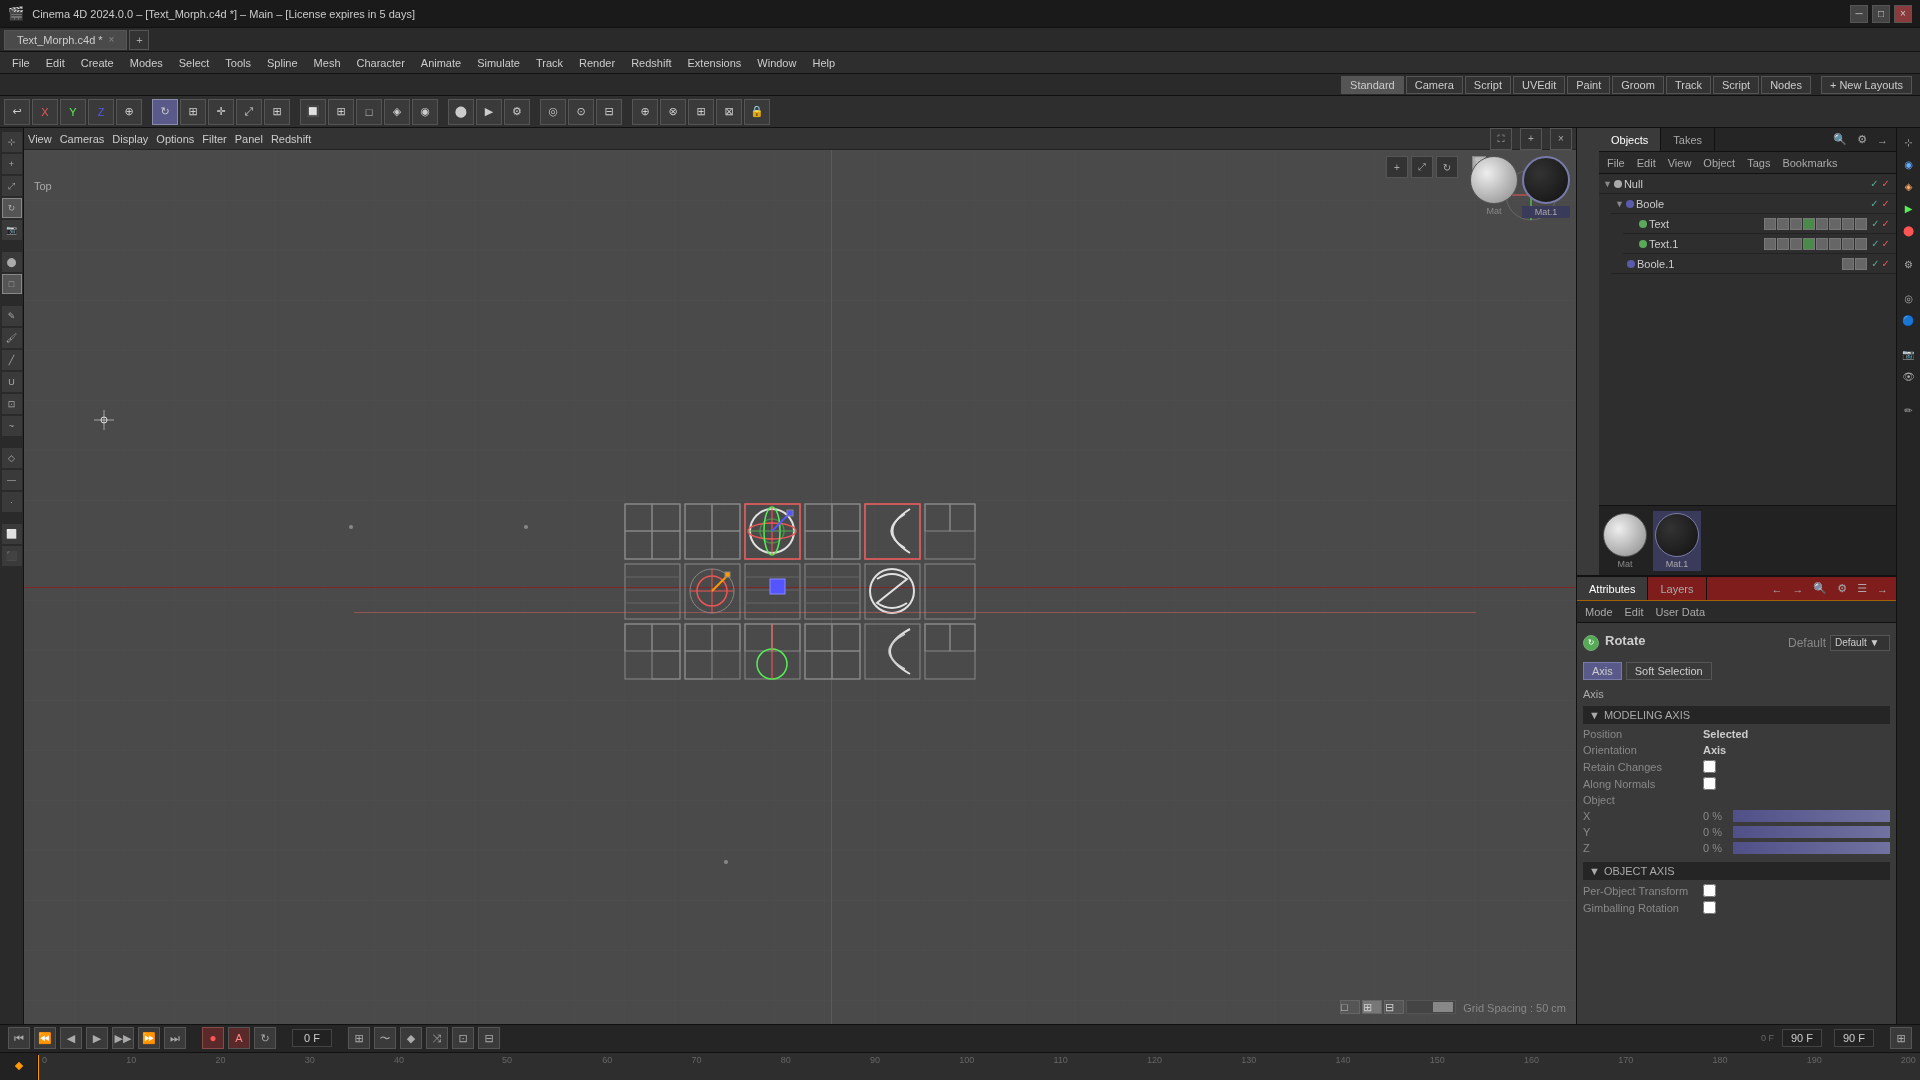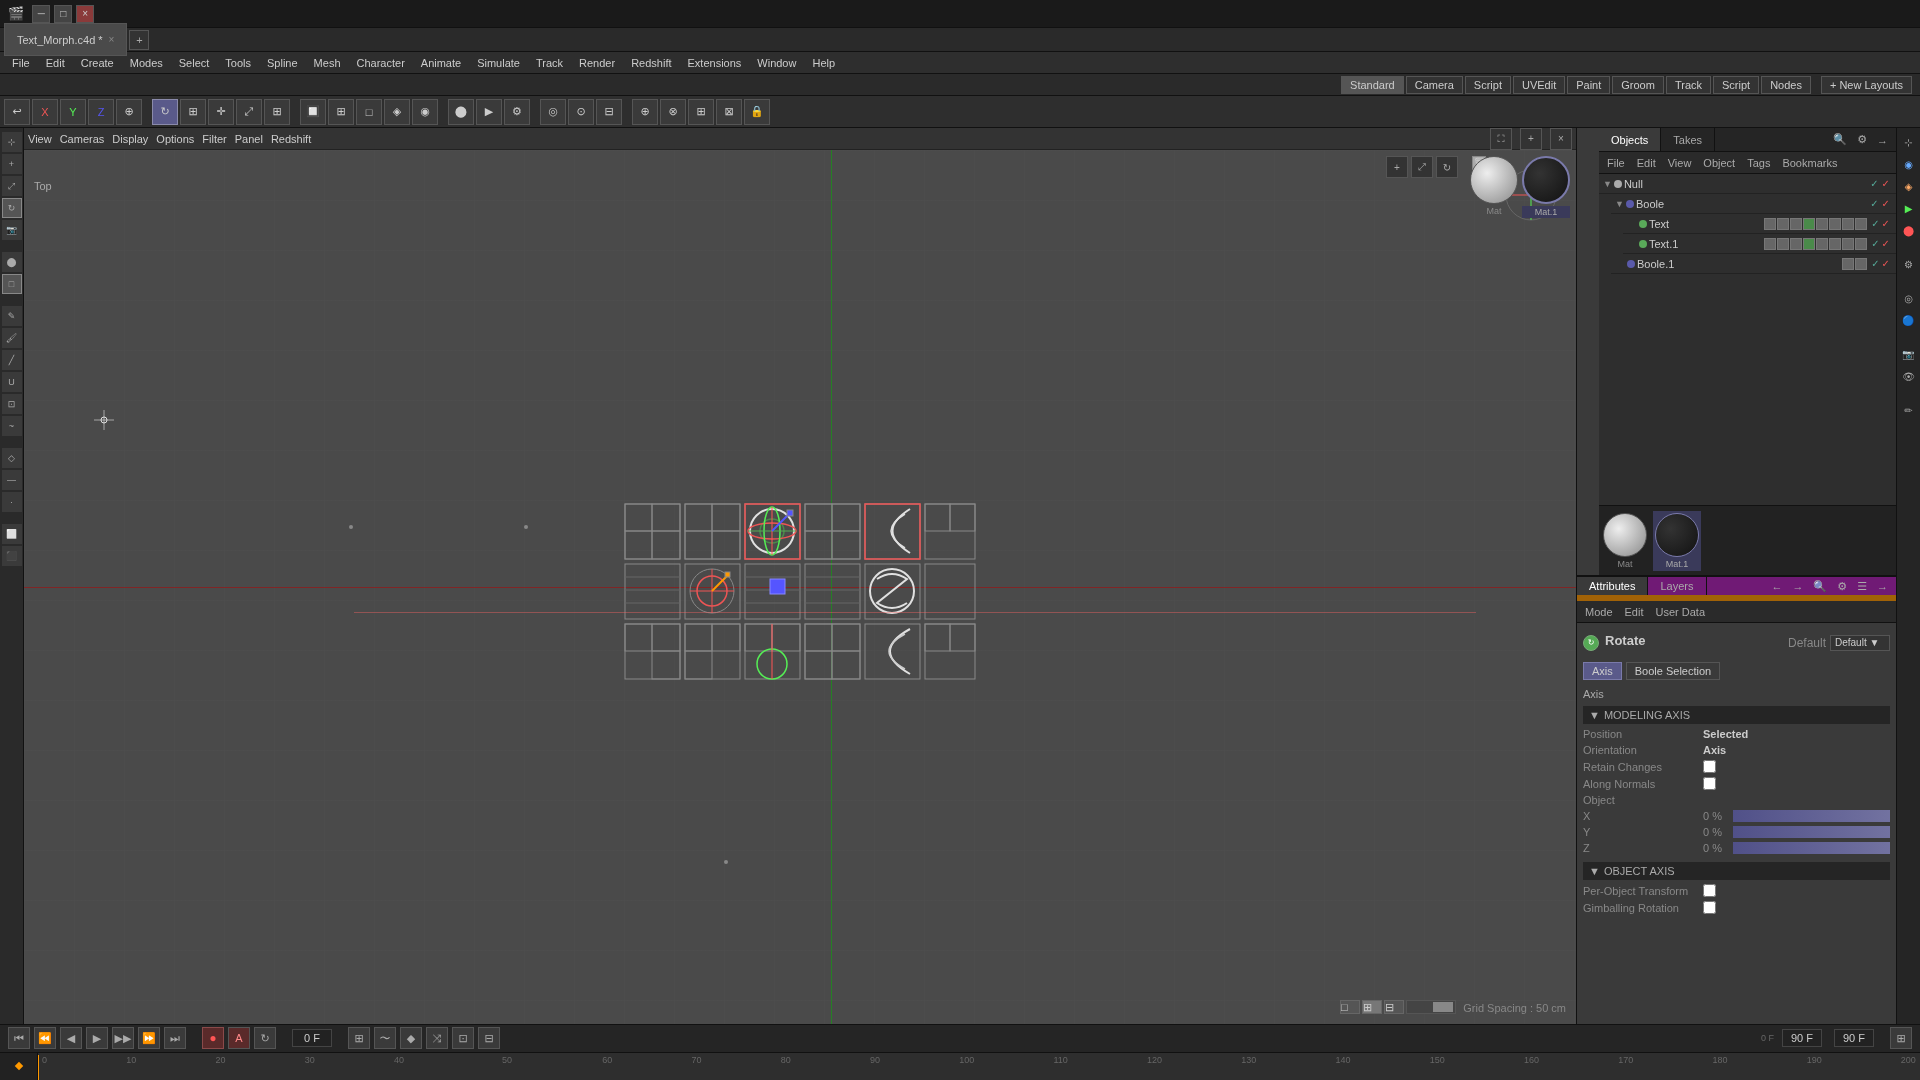--- a/index.html
+++ b/index.html
@@ -36,21 +36,21 @@
       border-bottom: 1px solid #111;
       padding: 0 4px;
     }
     .tab {
       padding: 2px 12px;
       background: #3a3a3a;
       border: 1px solid #555;
       color: #ccc;
       font-size: 11px;
       cursor: pointer;
-      height: 33px;
+      height: 20px;
       display: flex; align-items: center;
       margin-right: 2px;
     }
     .tab.active { background: #4a4a4a; }
     .tab-add { width: 20px; height: 20px; background: #333; border: 1px solid #555; color: #aaa; display: flex; align-items: center; justify-content: center; cursor: pointer; }
 
     
     #menubar {
       height: 22px;
       background: #2e2e2e;
@@ -252,24 +252,24 @@
       gap: 6px;
       border-top: 1px solid #111;
     }
     .mat-ball {
       width: 56px; height: 56px;
       border-radius: 50%;
       border: 1px solid #555;
     }
     #attr-tabs {
       height: 24px;
-      background: #701a75;
-      display: flex;
-      align-items: center;
-      border-bottom: 6px solid #a16207;
+      background: #7f1d1d;
+      display: flex;
+      align-items: center;
+      border-bottom: 1px solid #a16207;
     }
     .attr-tab {
       padding: 2px 12px;
       font-size: 11px;
       cursor: pointer;
       color: #aaa;
       height: 100%;
       display: flex; align-items: center;
       border-right: 1px solid #111;
     }
@@ -454,20 +454,21 @@
     
     .tag-strip { display: flex; gap: 1px; margin-left: 4px; }
     .tag-item { width: 12px; height: 12px; background: #666; border: 1px solid #777; }
     .tag-item.v { background: #4a8a4a; }
   </style>
 </head>
 <body>
 
 <div id="titlebar">
   <span style="font-size:13px;margin-right:8px;color:#f90">🎬</span>
+  <span style="flex:1;font-size:11px;">Cinema 4D 2024.0.0 – [Text_Morph.c4d *] – Main – [License expires in 5 days]</span>
   <div class="win-controls">
     <div class="win-btn">─</div>
     <div class="win-btn">□</div>
     <div class="win-btn" style="background:#8a3a3a;">×</div>
   </div>
 </div>
 
 <div id="tabbar">
   <div class="tab active">
     <span>Text_Morph.c4d *</span>
@@ -900,21 +901,21 @@
         <div style="display:flex;align-items:center;margin-bottom:6px;">
           <div style="width:16px;height:16px;border-radius:50%;background:#5a5;border:1px solid #7a7;margin-right:6px;display:flex;align-items:center;justify-content:center;font-size:8px;color:#fff;">↻</div>
           <div class="rotate-header">Rotate</div>
           <div style="flex:1;"></div>
           <div style="font-size:12px;color:#888;">Default</div>
           <div style="width:60px;height:16px;background:#333;border:1px solid #555;font-size:10px;color:#ccc;display:flex;align-items:center;padding:0 4px;cursor:pointer;margin-left:4px;">Default ▼</div>
         </div>
 
         <div class="soft-sel-btns">
           <div class="ss-btn active">Axis</div>
-          <div class="ss-btn">Boole Selection</div>
+          <div class="ss-btn">Soft Selection</div>
         </div>
 
         <div style="font-size:11px;color:#aaa;margin-bottom:6px;">Axis</div>
 
         <div class="attr-section-header">
           <span>▼</span>
           <span>MODELING AXIS</span>
         </div>
 
         <div class="attr-row">

